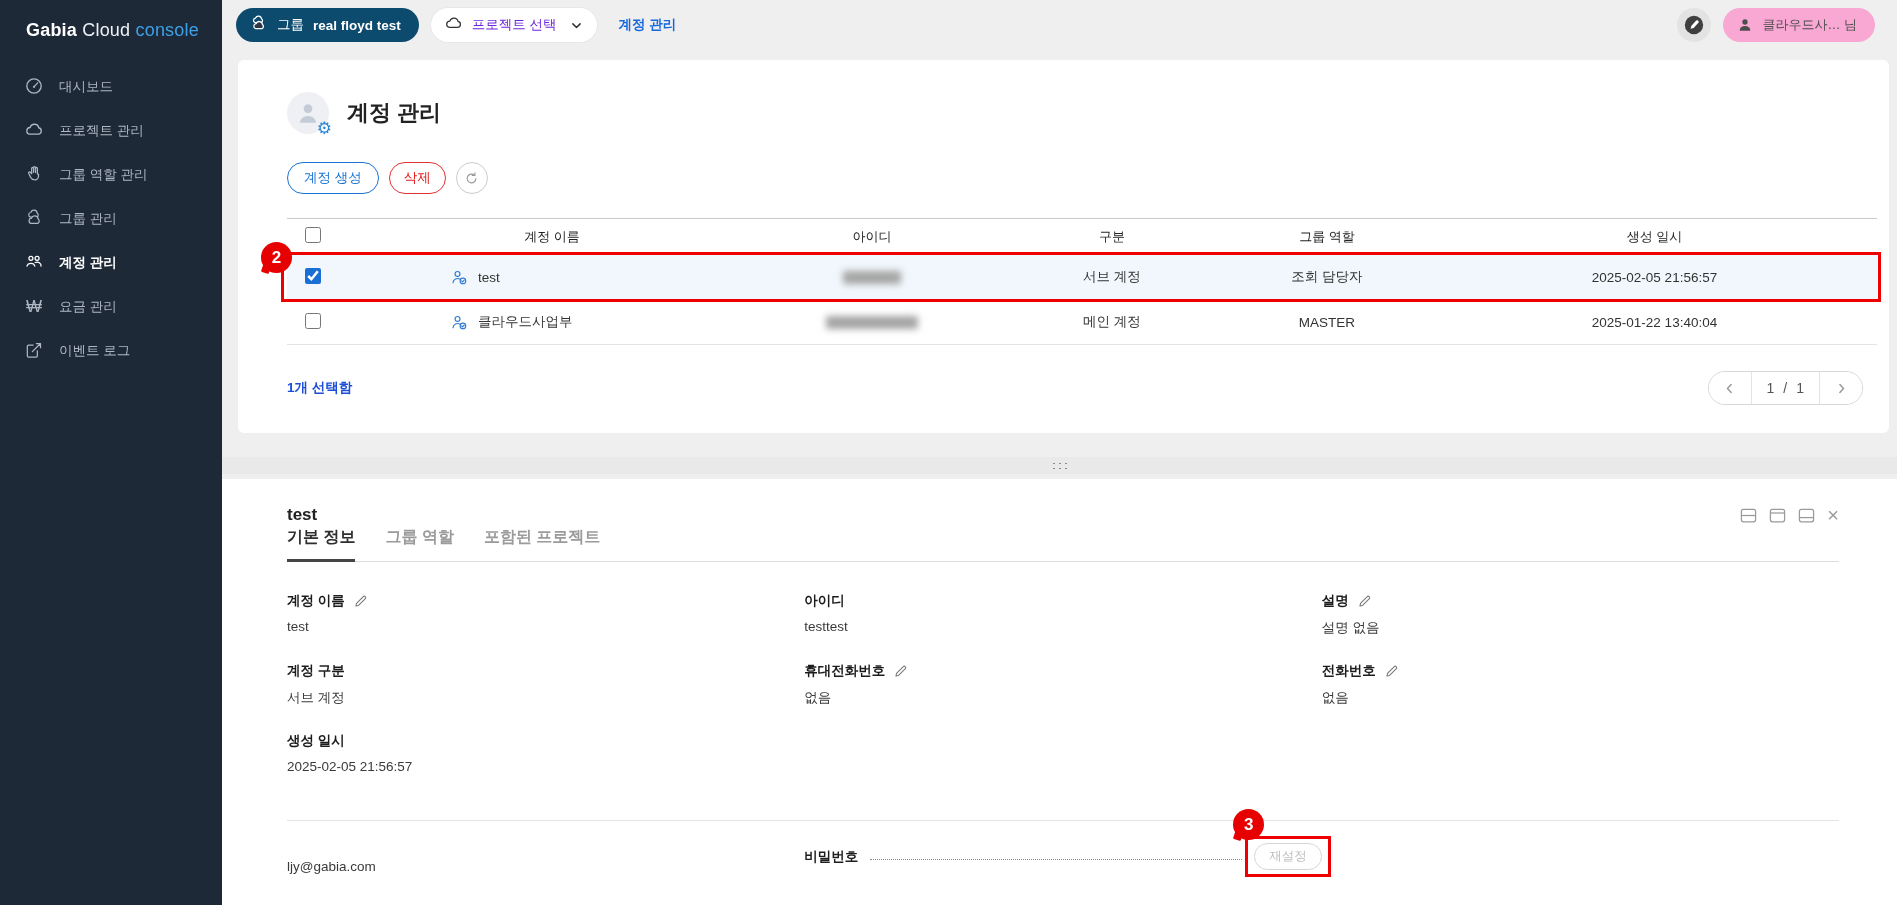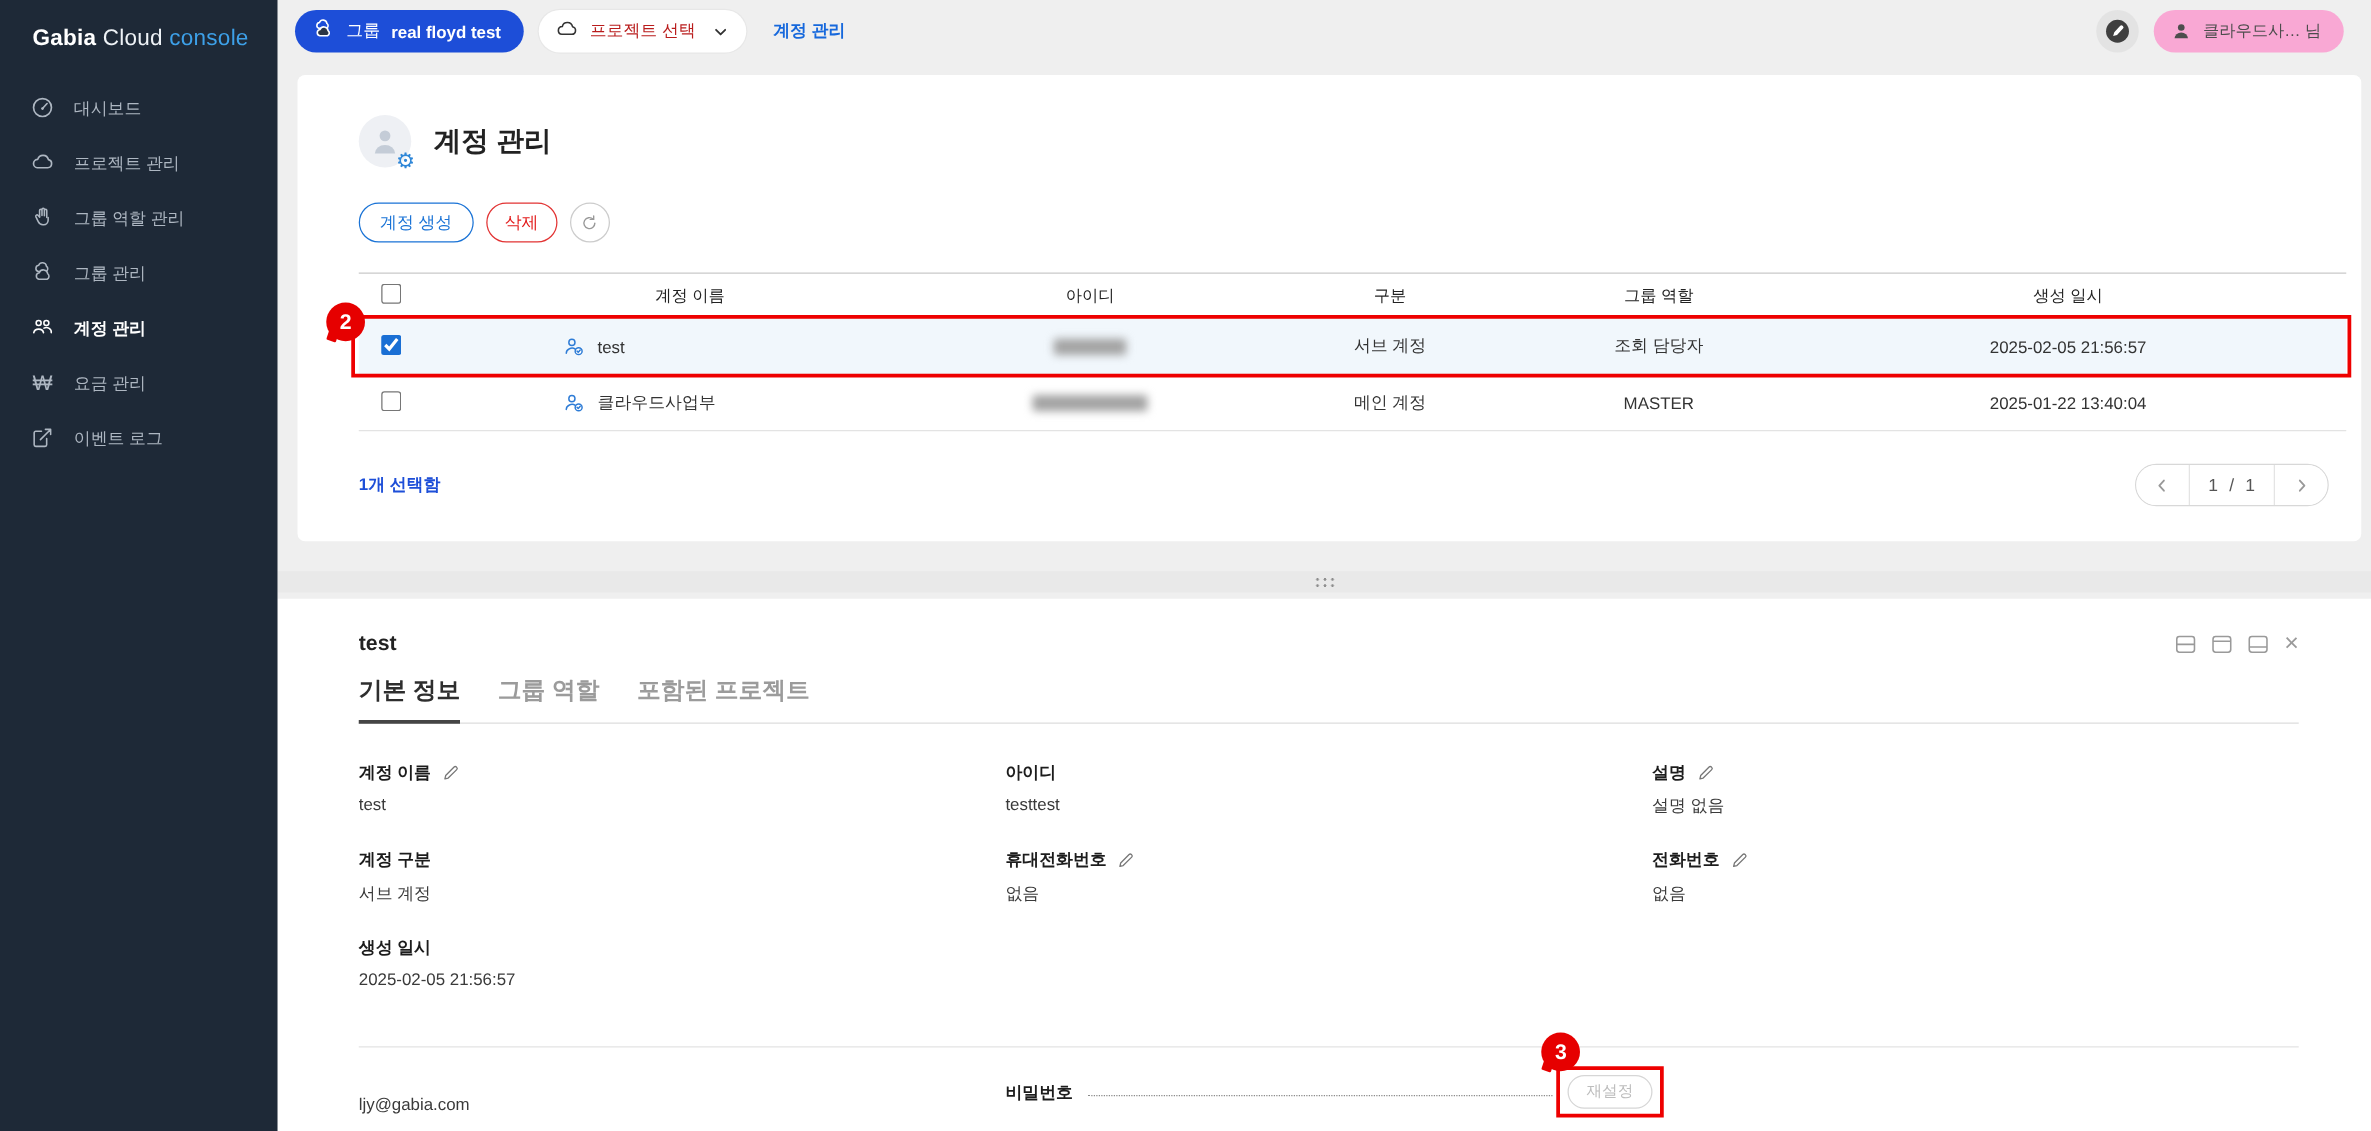--- a/index.html
+++ b/index.html
@@ -16,23 +16,23 @@
   .nav { margin-top:24px; }
   .nav-item { display:flex; align-items:center; gap:15px; height:44px; padding:0 24px; color:#aeb7c2; font-size:13.5px; cursor:pointer; }
   .nav-item svg { flex:0 0 auto; }
   .nav-item.active { color:#ffffff; font-weight:bold; }
 
   
   .main { margin-left:222px; height:100%; display:flex; flex-direction:column; }
 
   .topbar { height:50px; display:flex; align-items:center; padding:0 22px 0 14px; gap:12px; flex:0 0 auto; }
   .pill { height:34px; border-radius:17px; display:flex; align-items:center; gap:9px; font-size:13.5px; }
-  .group-pill { background:#1d4ed8; color:#fff; padding:0 18px 0 13px; }
+  .group-pill { background:#0c4a6e; color:#fff; padding:0 18px 0 13px; }
   .group-pill .g-name { font-weight:bold; }
-  .project-pill { background:#fff; color:#b91c1c; padding:0 14px 0 13px; box-shadow:0 0 0 1px rgba(0,0,0,.03); cursor:pointer; }
+  .project-pill { background:#fff; color:#6d28d9; padding:0 14px 0 13px; box-shadow:0 0 0 1px rgba(0,0,0,.03); cursor:pointer; }
   .crumb { color:#1668dc; font-weight:bold; font-size:13.5px; margin-left:10px; }
   .top-spacer { flex:1; }
   .feedback-btn { width:34px; height:34px; border-radius:50%; background:#e3e3e3; display:flex; align-items:center; justify-content:center; cursor:pointer; }
   .user-pill { background:#f9a8d4; color:#4d4d4d; padding:0 18px 0 14px; font-size:13px; cursor:pointer; }
 
   
   .list-card { background:#fff; border-radius:6px; margin:10px 8px 0 16px; padding:20px 12px 28px 49px; flex:0 0 auto; }
   .title-row { display:flex; align-items:center; gap:18px; margin-top:12px; }
   .title-icon { width:42px; height:42px; border-radius:50%; background:#eef0f4; position:relative; display:flex; align-items:center; justify-content:center; }
   .title-gear { position:absolute; right:-3px; bottom:-3px; color:#2f87d8; font-size:17px; line-height:1; }
@@ -76,21 +76,21 @@
   .split-dots { width:17px; height:10px; background-image:radial-gradient(#8d8d8d 1px, transparent 1.3px); background-size:6px 5px; }
 
   
   .detail-panel { background:#fff; flex:1; margin-top:5px; padding:26px 58px 0 65px; position:relative; overflow:hidden; }
   .panel-head { display:flex; align-items:center; justify-content:space-between; }
   .panel-title { font-size:17px; font-weight:bold; color:#222; }
   .win-controls { display:flex; align-items:center; gap:12px; }
   .win-controls > span { display:flex; cursor:pointer; }
   .close-x { font-size:20px; color:#9a9a9a; line-height:1; cursor:pointer; }
 
-  .tabs { display:flex; gap:30px; margin-top:14px; border-bottom:1px solid #ddd; font-size:19px; }
+  .tabs { display:flex; gap:30px; margin-top:2px; border-bottom:1px solid #ddd; font-size:16px; }
   .tab { padding-bottom:11px; color:#9b9b9b; font-weight:bold; cursor:pointer; }
   .tab.active { color:#2e2e2e; border-bottom:3px solid #454545; margin-bottom:-1px; }
 
   .fields-grid { display:grid; grid-template-columns:1fr 1fr 1fr; margin-top:30px; row-gap:25px; }
   .field-label { display:flex; align-items:center; gap:9px; font-size:13.5px; font-weight:bold; color:#1c1c1c; }
   .field-value { margin-top:9px; font-size:13.5px; color:#3a3a3a; }
   .pencil { display:flex; cursor:pointer; }
 
   .bottom-divider { border-top:1px solid #e4e4e4; margin-top:46px; }
   .bottom-grid { display:grid; grid-template-columns:1fr 1fr 1fr; margin-top:22px; }

